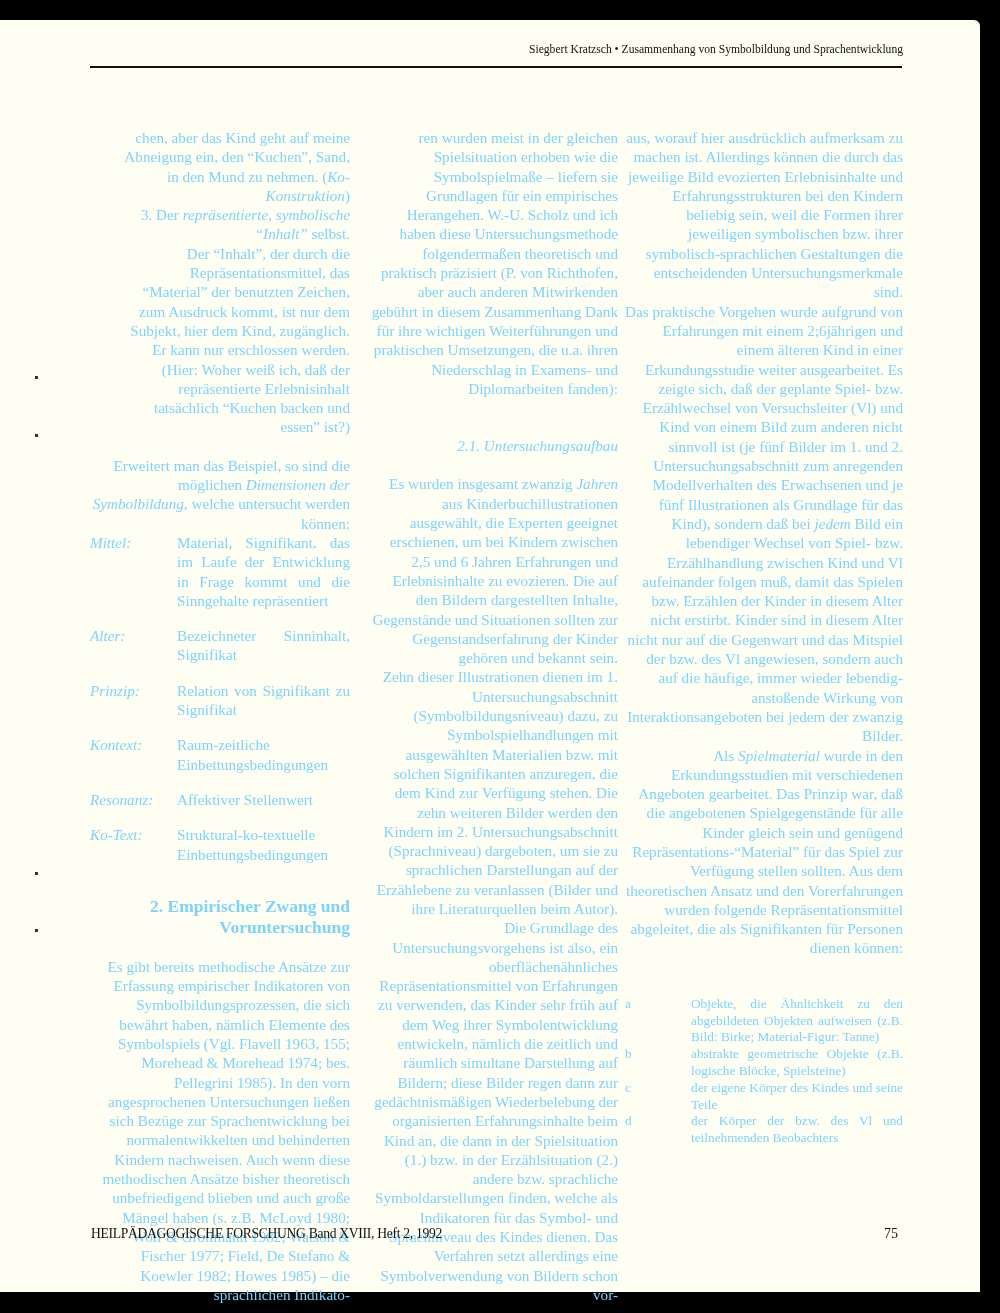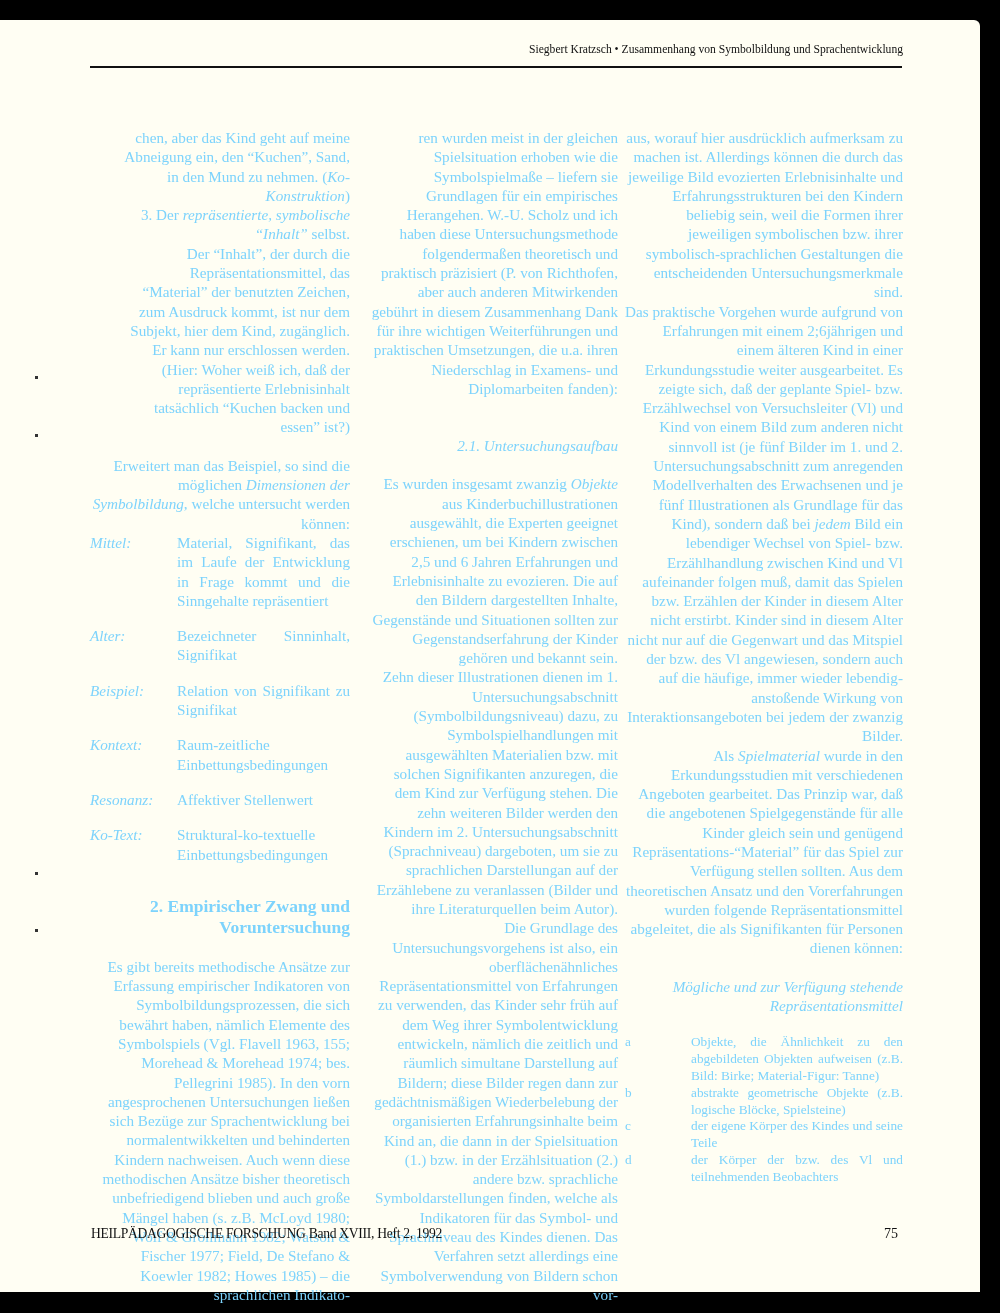--- a/index.html
+++ b/index.html
@@ -62,52 +62,51 @@
   <p class="hang"><span>chen, aber das Kind geht auf meine Abneigung ein, den “Kuchen”, Sand, in den Mund zu nehmen. (</span><i>Ko-Konstruktion</i><span>)</span></p>
   <p class="indent3"><span>3. Der </span><i>repräsentierte, symbolische “Inhalt”</i><span> selbst.</span></p>
   <p class="hang">Der “Inhalt”, der durch die Repräsentationsmittel, das “Material” der benutzten Zeichen, zum Ausdruck kommt, ist nur dem Subjekt, hier dem Kind, zugänglich. Er kann nur erschlossen werden. (Hier: Woher weiß ich, daß der repräsentierte Erlebnisinhalt tatsächlich “Kuchen backen und essen” ist?)</p>
   <div class="gap"></div>
   <p style="margin-left:-17px"><span>Erweitert man das Beispiel, so sind die möglichen </span><i>Dimensionen der Symbolbildung</i><span>, welche untersucht werden können:</span></p>
   <div class="dims" style="margin-left:-17px" id="dims">
       <div class="lbl">Mittel:</div>
       <div>Material, Signifikant, das im Laufe der Entwicklung in Frage kommt und die Sinngehalte repräsentiert</div>
       <div class="lbl">Alter:</div>
       <div>Bezeichneter Sinninhalt, Signifikat</div>
-      <div class="lbl">Beispiel:</div>
+      <div class="lbl">Prinzip:</div>
       <div>Relation von Signifikant zu Signifikat</div>
       <div class="lbl">Kontext:</div>
       <div>Raum-zeitliche Einbettungsbedingungen</div>
       <div class="lbl">Resonanz:</div>
       <div>Affektiver Stellenwert</div>
       <div class="lbl">Ko-Text:</div>
       <div>Struktural-ko-textuelle Einbettungsbedingungen</div>
     </div>
   <div class="gap2"></div>
   <p class="h2" style="margin-left:-17px">2. Empirischer Zwang und Voruntersuchung</p>
   <div class="gap"></div>
   <p style="margin-left:-17px">Es gibt bereits methodische Ansätze zur Erfassung empirischer Indikatoren von Symbolbildungsprozessen, die sich bewährt haben, nämlich Elemente des Symbolspiels (Vgl. Flavell 1963, 155; Morehead &amp; Morehead 1974; bes. Pellegrini 1985). In den vorn angesprochenen Untersuchungen ließen sich Bezüge zur Sprachentwicklung bei normalentwikkelten und behinderten Kindern nachweisen. Auch wenn diese methodischen Ansätze bisher theoretisch unbefriedigend blieben und auch große Mängel haben (s. z.B. McLoyd 1980; Wolf &amp; Grollmann 1982; Watson &amp; Fischer 1977; Field, De Stefano &amp; Koewler 1982; Howes 1985) – die sprachlichen Indikato-</p>
 </div>
 
 <div class="col c2">
   <p>ren wurden meist in der gleichen Spielsituation erhoben wie die Symbolspielmaße – liefern sie Grundlagen für ein empirisches Herangehen. W.-U. Scholz und ich haben diese Untersuchungsmethode folgendermaßen theoretisch und praktisch präzisiert (P. von Richthofen, aber auch anderen Mitwirkenden gebührt in diesem Zusammenhang Dank für ihre wichtigen Weiterführungen und praktischen Umsetzungen, die u.a. ihren Niederschlag in Examens- und Diplomarbeiten fanden):</p>
   <div class="gap"></div>
     <div class="gap"></div>
   <p class="subh">2.1. Untersuchungsaufbau</p>
   <div class="gap"></div>
-  <p><span>Es wurden insgesamt zwanzig </span><i>Objekte</i><span> aus Kinderbuchillustrationen ausgewählt, die Experten geeignet erschienen, um bei Kindern zwischen 2,5 und 6 Jahren Erfahrungen und Erlebnisinhalte zu evozieren. Die auf den Bildern dargestellten Inhalte, Gegenstände und Situationen sollten zur Gegenstandserfahrung der Kinder gehören und bekannt sein.</span></p>
+  <p><span>Es wurden insgesamt zwanzig </span><i>Jahren</i><span> aus Kinderbuchillustrationen ausgewählt, die Experten geeignet erschienen, um bei Kindern zwischen 2,5 und 6 Jahren Erfahrungen und Erlebnisinhalte zu evozieren. Die auf den Bildern dargestellten Inhalte, Gegenstände und Situationen sollten zur Gegenstandserfahrung der Kinder gehören und bekannt sein.</span></p>
   <p>Zehn dieser Illustrationen dienen im 1. Untersuchungsabschnitt (Symbolbildungsniveau) dazu, zu Symbolspielhandlungen mit ausgewählten Materialien bzw. mit solchen Signifikanten anzuregen, die dem Kind zur Verfügung stehen. Die zehn weiteren Bilder werden den Kindern im 2. Untersuchungsabschnitt (Sprachniveau) dargeboten, um sie zu sprachlichen Darstellungan auf der Erzählebene zu veranlassen (Bilder und ihre Literaturquellen beim Autor).</p>
   <p>Die Grundlage des Untersuchungsvorgehens ist also, ein oberflächenähnliches Repräsentationsmittel von Erfahrungen zu verwenden, das Kinder sehr früh auf dem Weg ihrer Symbolentwicklung entwickeln, nämlich die zeitlich und räumlich simultane Darstellung auf Bildern; diese Bilder regen dann zur gedächtnismäßigen Wiederbelebung der organisierten Erfahrungsinhalte beim Kind an, die dann in der Spielsituation (1.) bzw. in der Erzählsituation (2.) andere bzw. sprachliche Symboldarstellungen finden, welche als Indikatoren für das Symbol- und Sprachniveau des Kindes dienen. Das Verfahren setzt allerdings eine Symbolverwendung von Bildern schon vor-</p>
 </div>
 
 <div class="col c3">
   <p>aus, worauf hier ausdrücklich aufmerksam zu machen ist. Allerdings können die durch das jeweilige Bild evozierten Erlebnisinhalte und Erfahrungsstrukturen bei den Kindern beliebig sein, weil die Formen ihrer jeweiligen symbolischen bzw. ihrer symbolisch-sprachlichen Gestaltungen die entscheidenden Untersuchungsmerkmale sind.</p>
   <p><span>Das praktische Vorgehen wurde aufgrund von Erfahrungen mit einem 2;6jährigen und einem älteren Kind in einer Erkundungsstudie weiter ausgearbeitet. Es zeigte sich, daß der geplante Spiel- bzw. Erzählwechsel von Versuchsleiter (Vl) und Kind von einem Bild zum anderen nicht sinnvoll ist (je fünf Bilder im 1. und 2. Untersuchungsabschnitt zum anregenden Modellverhalten des Erwachsenen und je fünf Illustrationen als Grundlage für das Kind), sondern daß bei </span><i>jedem</i><span> Bild ein lebendiger Wechsel von Spiel- bzw. Erzählhandlung zwischen Kind und Vl aufeinander folgen muß, damit das Spielen bzw. Erzählen der Kinder in diesem Alter nicht erstirbt. Kinder sind in diesem Alter nicht nur auf die Gegenwart und das Mitspiel der bzw. des Vl angewiesen, sondern auch auf die häufige, immer wieder lebendig-anstoßende Wirkung von Interaktionsangeboten bei jedem der zwanzig Bilder.</span></p>
   <p><span>Als </span><i>Spielmaterial</i><span> wurde in den Erkundungsstudien mit verschiedenen Angeboten gearbeitet. Das Prinzip war, daß die angebotenen Spielgegenstände für alle Kinder gleich sein und genügend Repräsentations-“Material” für das Spiel zur Verfügung stellen sollten. Aus dem theoretischen Ansatz und den Vorerfahrungen wurden folgende Repräsentationsmittel abgeleitet, die als Signifikanten für Personen dienen können:</span></p>
   <div class="gap"></div>
-  <p class="subh">Mögliche und zur Verfügung stehende Repräsentationsmittel</p>
   <div class="gap"></div>
   <div class="list" id="replist">
       <div class="key">a</div>
       <div>Objekte, die Ähnlichkeit zu den abgebildeten Objekten aufweisen (z.B. Bild: Birke; Material-Figur: Tanne)</div>
       <div class="key">b</div>
       <div>abstrakte geometrische Objekte (z.B. logische Blöcke, Spielsteine)</div>
       <div class="key">c</div>
       <div>der eigene Körper des Kindes und seine Teile</div>
       <div class="key">d</div>
       <div>der Körper der bzw. des Vl und teilnehmenden Beobachters</div>

